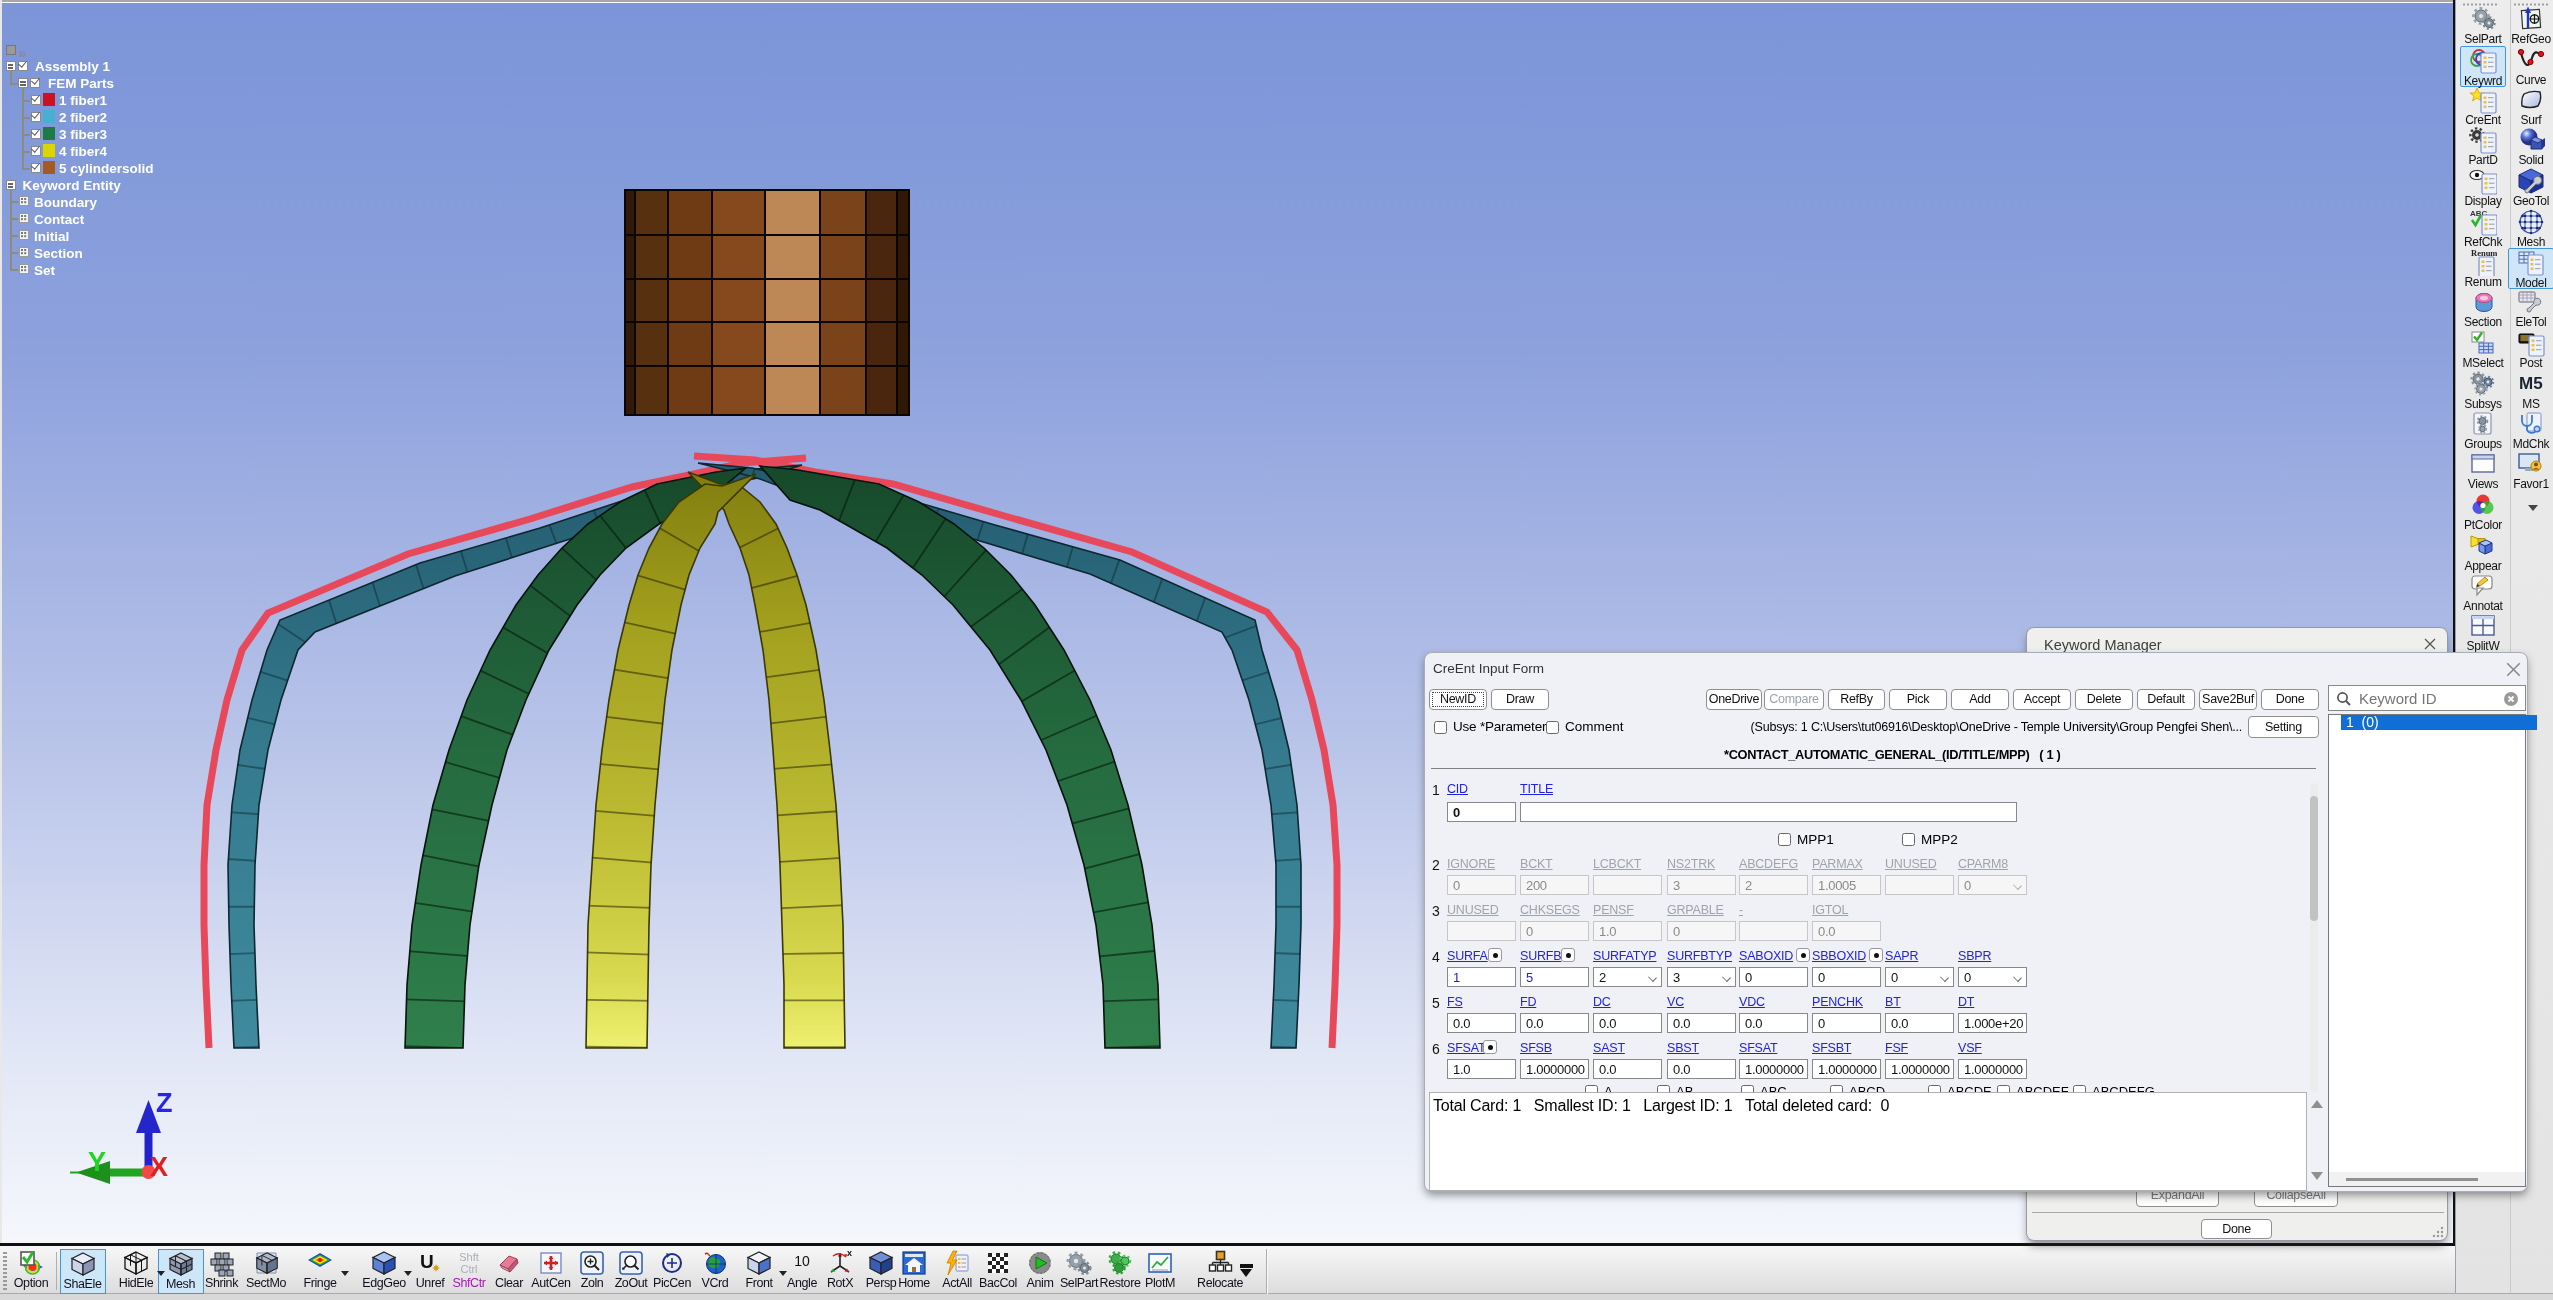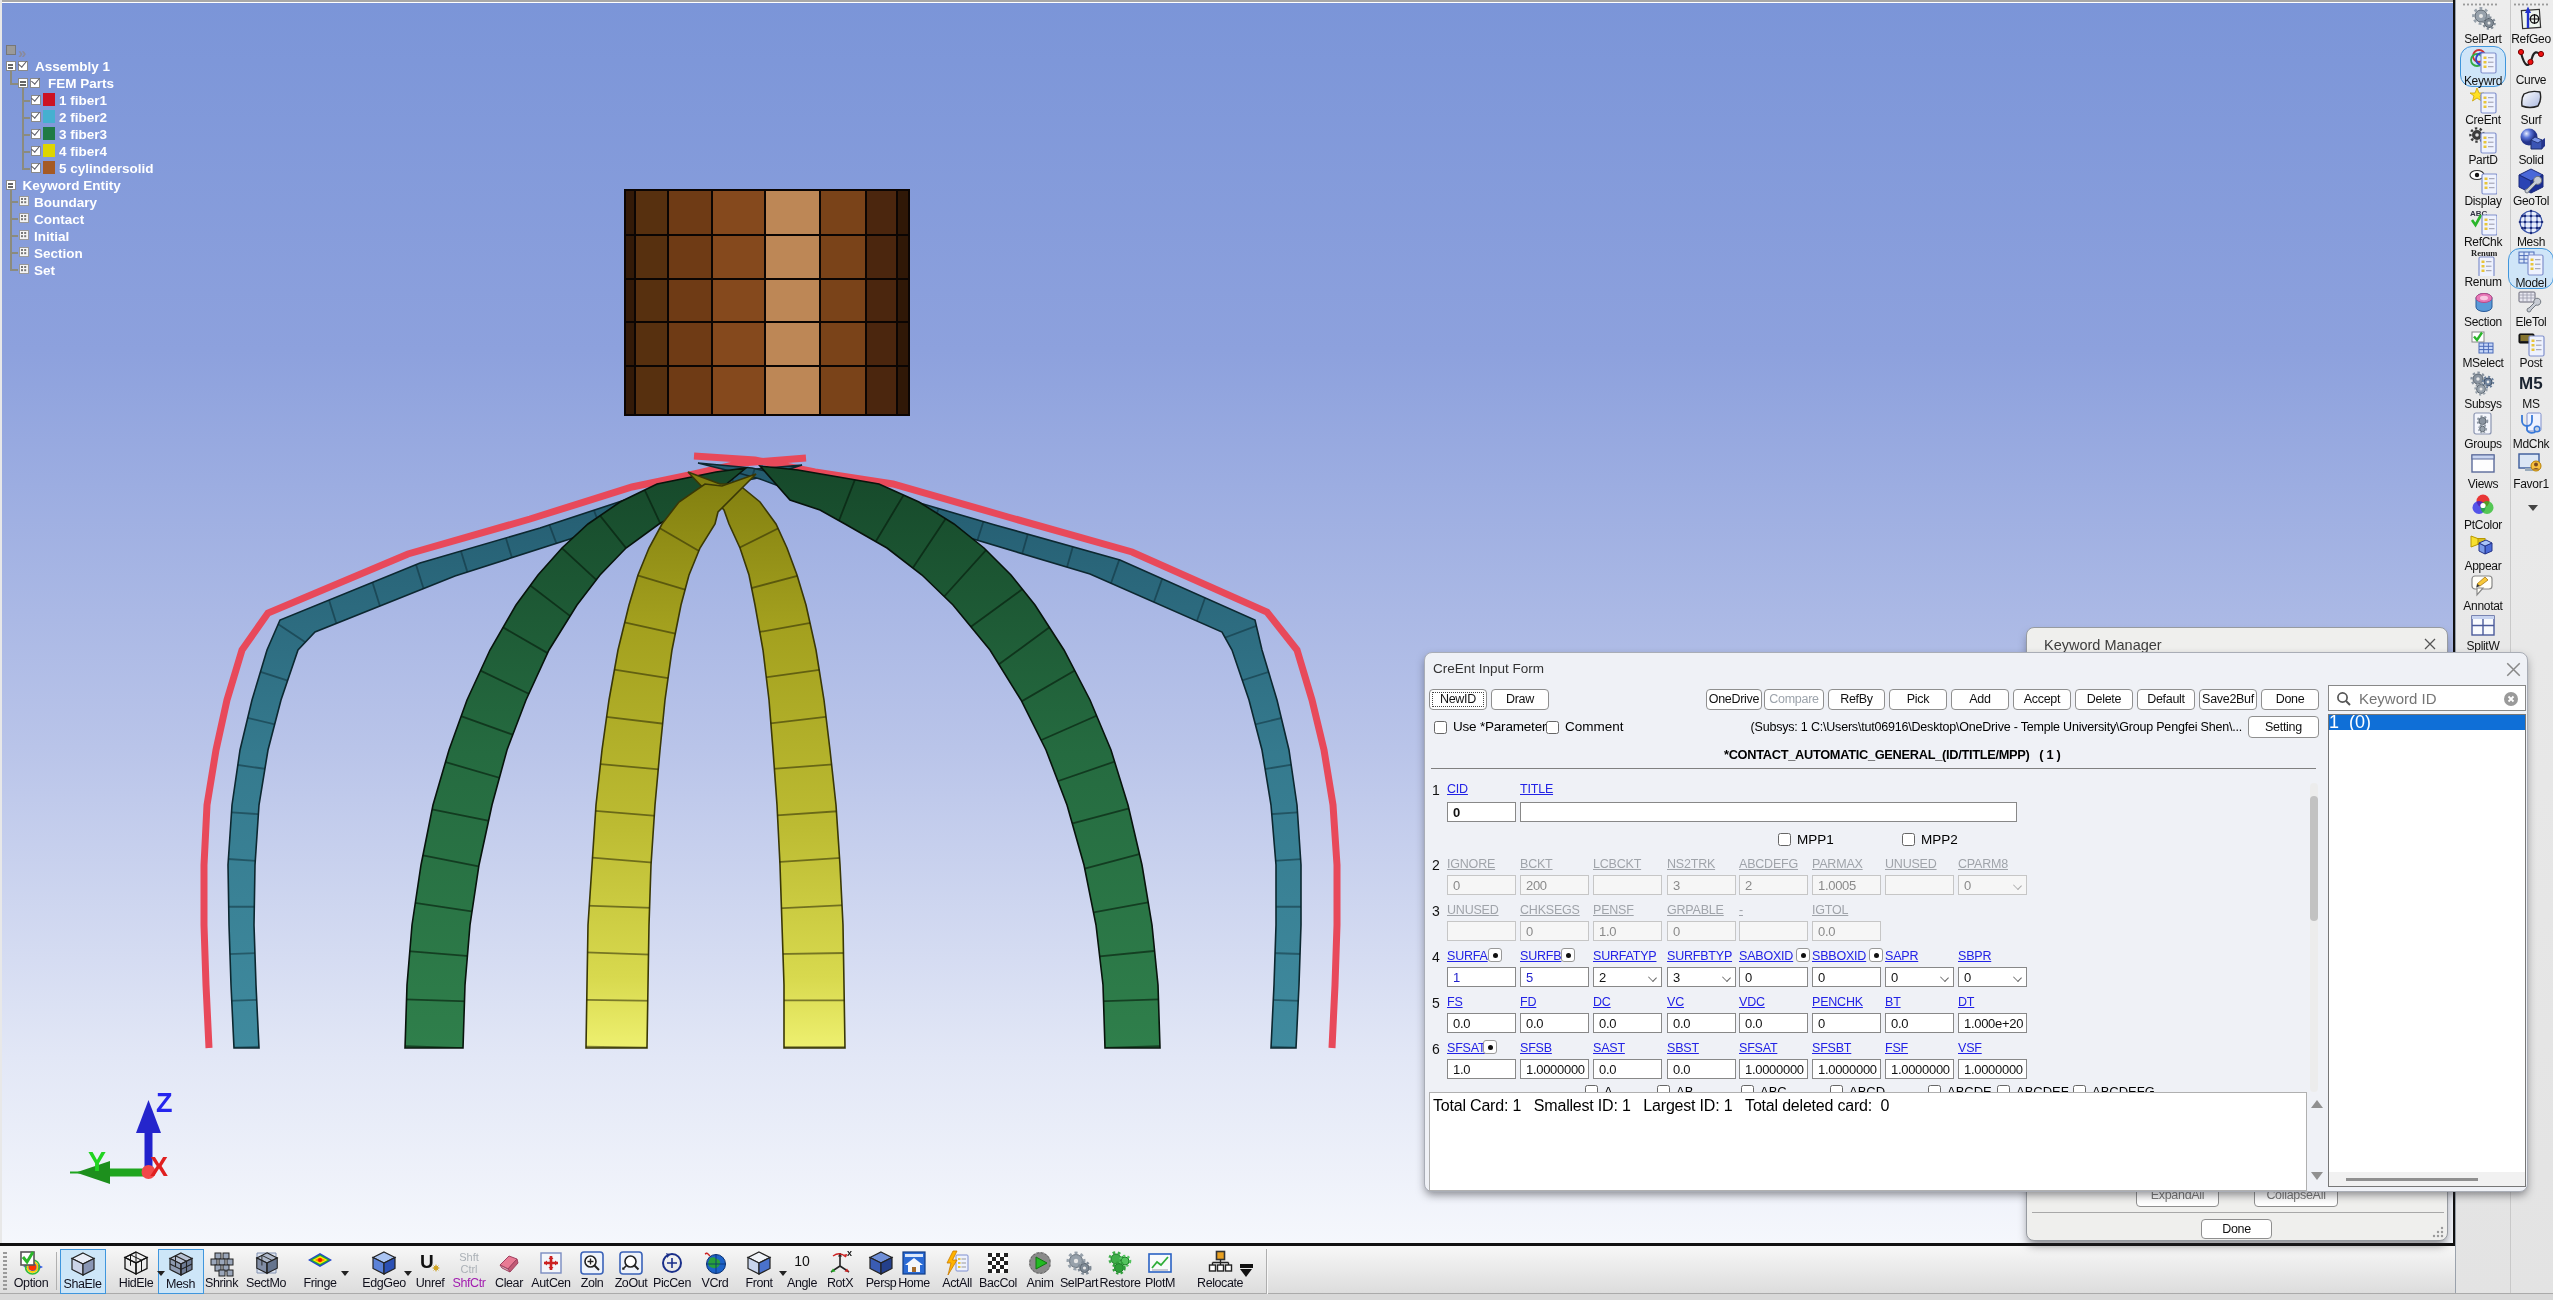--- a/index.html
+++ b/index.html
@@ -21,21 +21,21 @@
 .gicon{position:absolute;width:10px;height:10px;background:#f4f4f4;border:1.4px solid #999}
 .gicon:after{content:"";position:absolute;left:1.2px;top:1.2px;width:2px;height:2px;background:#777;box-shadow:3.2px 0 #777,0 3.2px #777,3.2px 3.2px #777}
 .sw{position:absolute;width:12px;height:13px}
 .tl{position:absolute;background:#8b8b7e}
 
 #rbar{position:absolute;left:2455px;top:0;width:98px;height:1300px;background:linear-gradient(180deg,#ededed,#e3e3e3);border-left:1px solid #9aa2ac}
 #rbar .col2line{position:absolute;left:54px;top:0;width:1px;height:1300px;background:#c9c9c9}
 .rcell{position:absolute;width:46px;text-align:center}
 .rcell .lb{display:block;font-size:12px;color:#111;margin-top:-1px;letter-spacing:-0.3px}
 .rcell svg{display:block;margin:0 auto}
-.hl{background:#cfe5f8;border:1.5px solid #4096dc;border-radius:12px}
+.hl{background:#cfe5f8;border:1.5px solid #4096dc;border-radius:2px}
 .dots{position:absolute;height:3px;width:36px;background-image:radial-gradient(circle,#9a9a9a 1px,transparent 1.2px);background-size:4px 3px}
 
 #bbar{position:absolute;left:0;top:1246px;width:2455px;height:48px;background:linear-gradient(180deg,#f7f7f7,#dcdcdc)}
 #bstrip{position:absolute;left:0;top:1293px;width:2553px;height:7px;background:#d8d8d8;border-top:1px solid #aaa}
 .bcell{position:absolute;top:1249px;width:46px;height:45px;text-align:center}
 .bcell .lb{display:block;font-size:12.5px;color:#10101c;margin-top:0px;letter-spacing:-0.4px}
 .bcell svg{display:block;margin:0 auto}
 .bsel{background:#cde6f8;border:1.5px solid #3f96dd}
 .caret{position:absolute;top:1271px;width:0;height:0;border:4px solid transparent;border-top:5px solid #222}
 
@@ -1017,18 +1017,18 @@
         <line x1="10" y1="10" x2="14" y2="14" stroke="#555" stroke-width="1.9"></line>
       </svg>
    <div class="abs" style="left:30px;top:4px;color:#757575;font-size:15px">Keyword ID</div>
    <div class="abs" style="left:175px;top:6px;width:14px;height:14px;border-radius:50%;background:#9a9a9a">
      <svg width="14" height="14" viewBox="0 0 14 14">
           <path d="M4.5 4.5 L9.5 9.5 M9.5 4.5 L4.5 9.5" stroke="#fff" stroke-width="1.8"></path>
         </svg>
    </div>
  </div>
  <div class="abs" style="left:903px;top:61px;width:198px;height:473px;background:#fff;border:1.2px solid #777">
-   <div class="abs" style="left:0;top:0;width:196px;height:15px;background:#0f6fd7;color:#fff;font-size:18px;line-height:15px">1&nbsp; (0)</div>
+   <div class="abs" style="left:12px;top:0;width:196px;height:15px;background:#0f6fd7;color:#fff;font-size:14px;padding-left:5px;line-height:15px">1&nbsp; (0)</div>
    <div class="abs" style="left:0;top:457px;width:196px;height:14px;background:#f1f1f1">
         <div class="abs" style="left:17px;top:6px;width:132px;height:3px;background:#909090"></div>
       </div>
  </div>
 </div>
 
 </body></html>

